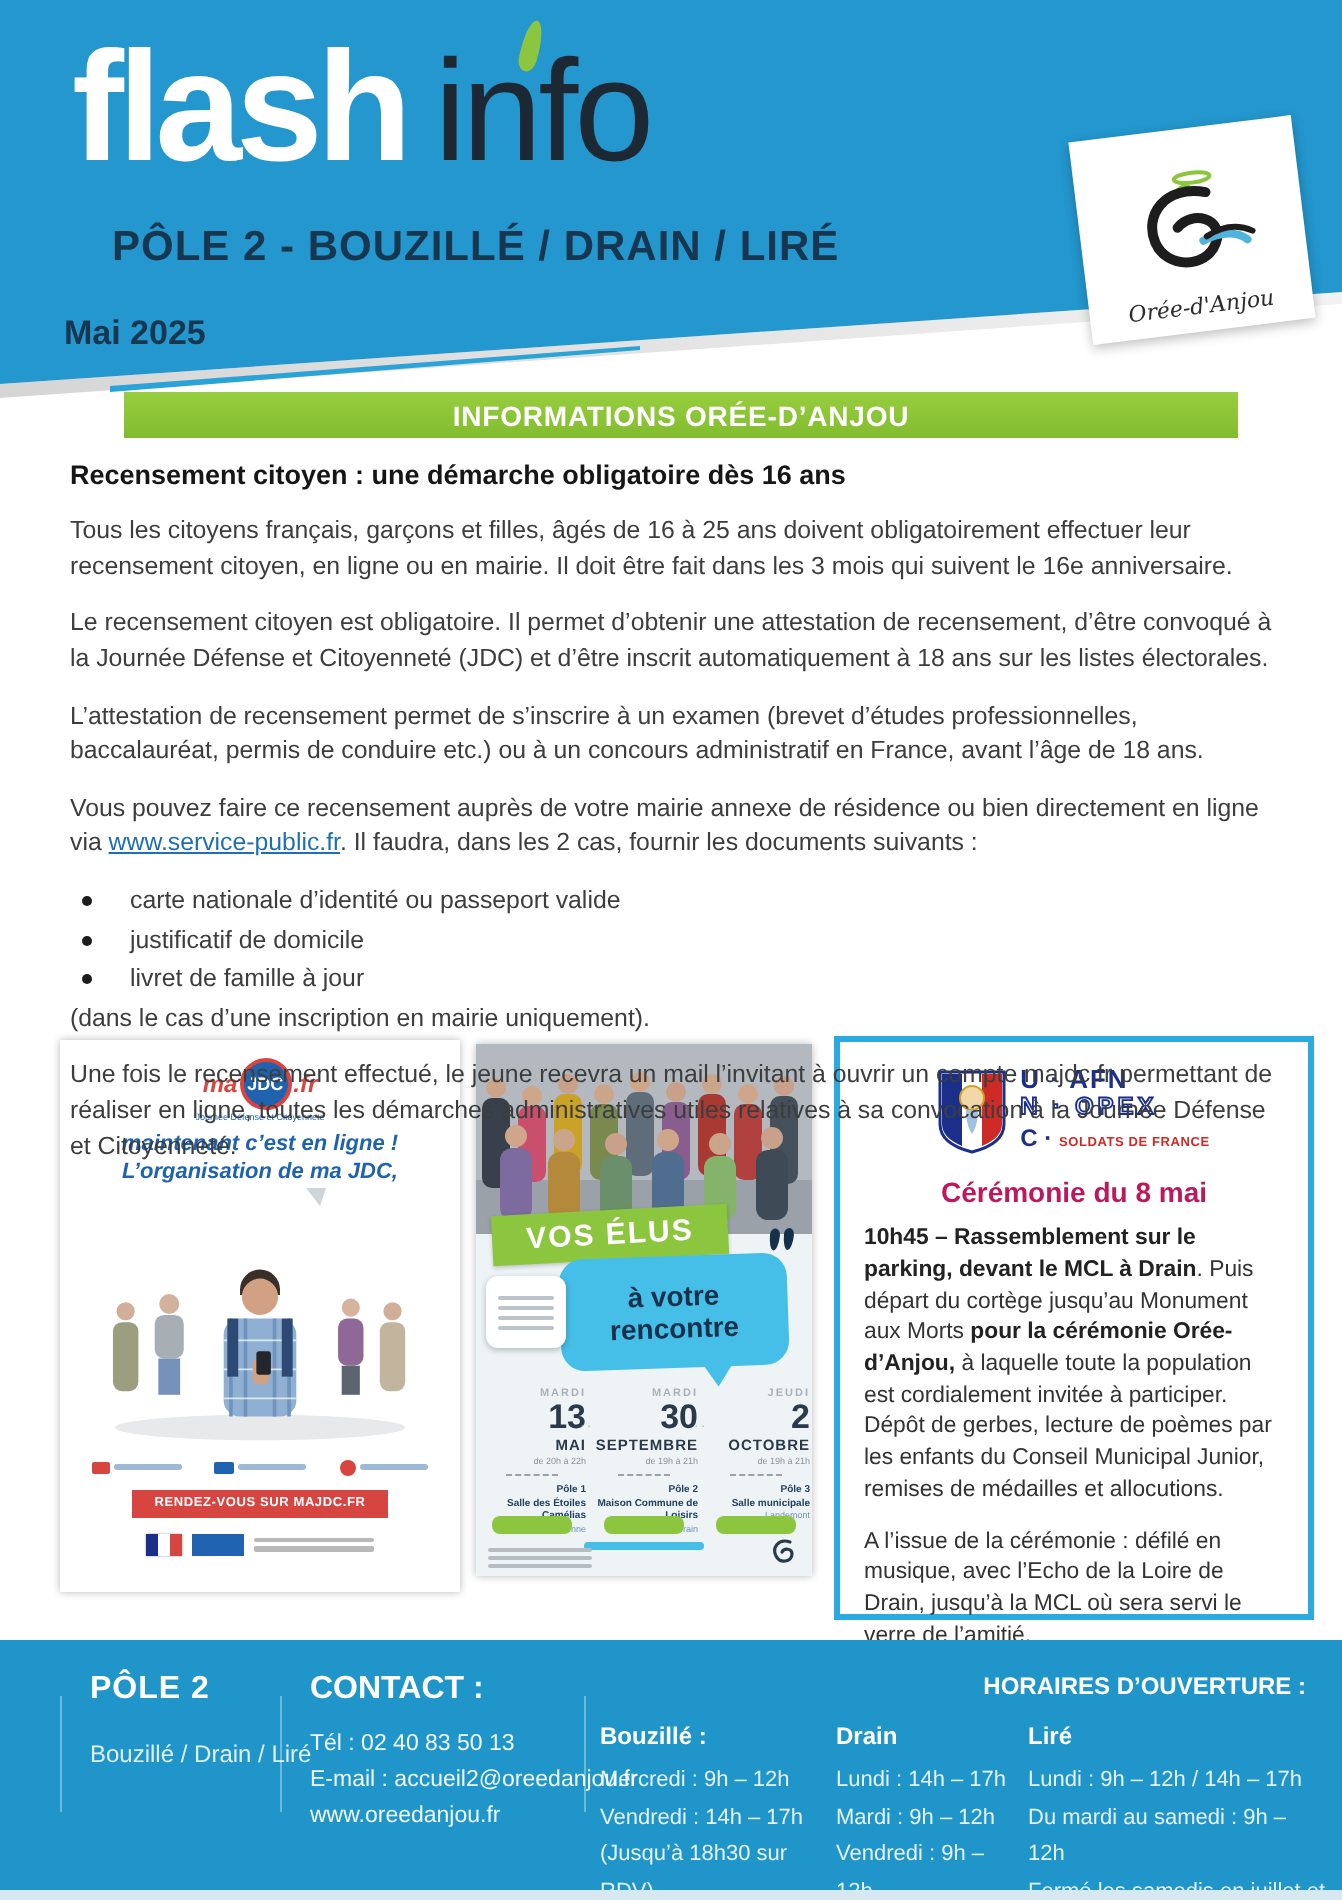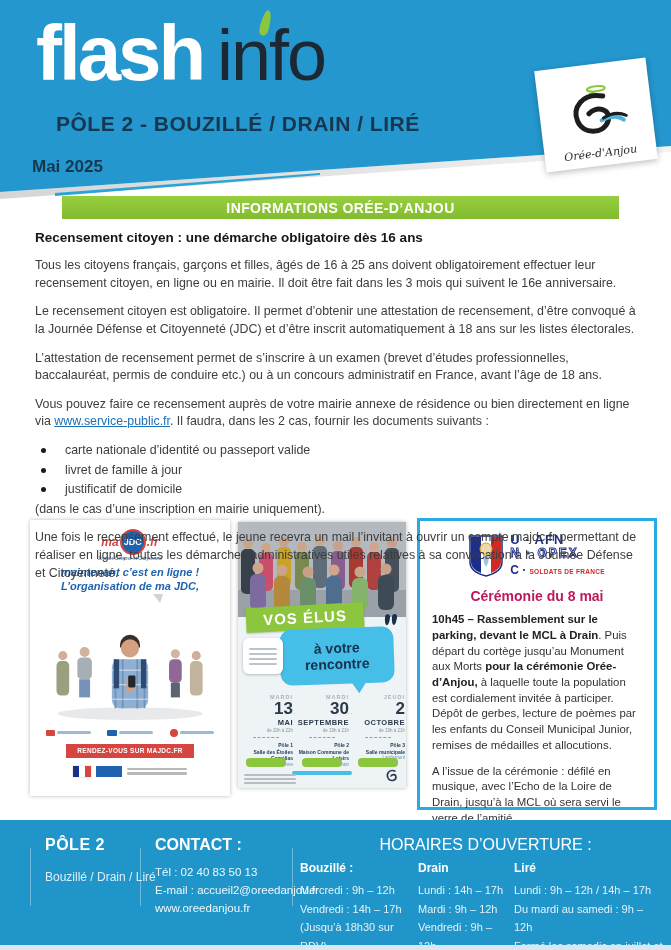--- a/index.html
+++ b/index.html
@@ -114,21 +114,21 @@
   .cbx p{font-size:11.4px;color:#333;line-height:1.38;margin:0 0 10px 0;}
   .cbx b{color:#222;}
   
   .footer{position:absolute;left:0;top:820px;width:671px;height:130px;background:#2095C9;color:#fff;z-index:2;}
   .footer .strip{position:absolute;left:0;bottom:0;width:100%;height:5px;background:#D8E8F1;}
   .f-rule{position:absolute;top:28px;width:1px;height:58px;background:rgba(255,255,255,.35);}
   .f-pole-title{position:absolute;left:45px;top:16px;font-size:16px;font-weight:bold;letter-spacing:.5px;}
   .f-pole-sub{position:absolute;left:45px;top:50px;font-size:12px;color:rgba(255,255,255,.85);}
   .f-contact-title{position:absolute;left:155px;top:16px;font-size:16px;font-weight:bold;}
   .f-contact{position:absolute;left:155px;top:44px;font-size:11.5px;line-height:1.55;color:rgba(255,255,255,.93);}
-  .f-hours-title{position:absolute;left:318px;top:16px;width:335px;text-align:center;font-size:16px;font-weight:normal;}
+  .f-hours-title{position:absolute;left:318px;top:16px;width:335px;text-align:right;font-size:12px;font-weight:bold;}
   .f-col{position:absolute;top:38px;font-size:11px;line-height:1.72;color:rgba(255,255,255,.88);}
   .f-col .cname{font-size:12px;font-weight:bold;color:#fff;margin-bottom:2px;}
   .f-b{left:300px;width:110px;}
   .f-d{left:418px;width:94px;}
   .f-l{left:514px;width:150px;}
 </style>
 </head>
 <body>
 
 <div class="page">
@@ -159,22 +159,22 @@
   </div>
 
   <div class="article">
     <h2>Recensement citoyen : une démarche obligatoire dès 16 ans</h2>
     <p>Tous les citoyens français, garçons et filles, âgés de 16 à 25 ans doivent obligatoirement effectuer leur recensement citoyen, en ligne ou en mairie. Il doit être fait dans les 3 mois qui suivent le 16e anniversaire.</p>
     <p>Le recensement citoyen est obligatoire. Il permet d’obtenir une attestation de recensement, d’être convoqué à la Journée Défense et Citoyenneté (JDC) et d’être inscrit automatiquement à 18 ans sur les listes électorales.</p>
     <p>L’attestation de recensement permet de s’inscrire à un examen (brevet d’études professionnelles, baccalauréat, permis de conduire etc.) ou à un concours administratif en France, avant l’âge de 18 ans.</p>
     <p><span>Vous pouvez faire ce recensement auprès de votre mairie annexe de résidence ou bien directement en ligne via </span><a href="#">www.service-public.fr</a><span>. Il faudra, dans les 2 cas, fournir les documents suivants :</span></p>
     <ul class="docs">
       <li>carte nationale d’identité ou passeport valide</li>
+      <li>justificatif de domicile</li>
       <li>livret de famille à jour</li>
-      <li>justificatif de domicile</li>
     </ul>
     <p class="note-line">(dans le cas d’une inscription en mairie uniquement).</p>
     <p>Une fois le recensement effectué, le jeune recevra un mail l’invitant à ouvrir un compte majdc.fr permettant de réaliser en ligne, toutes les démarches administratives utiles relatives à sa convocation à la Journée Défense et Citoyenneté.</p>
   </div>
 
   <div class="poster jdc">
     <div class="logo-row">
       <span class="ma">ma</span><span class="jdc-circle">JDC</span><span class="fr">.fr</span>
     </div>
     <div class="logo-cap">Journée Défense et Citoyenneté</div>

